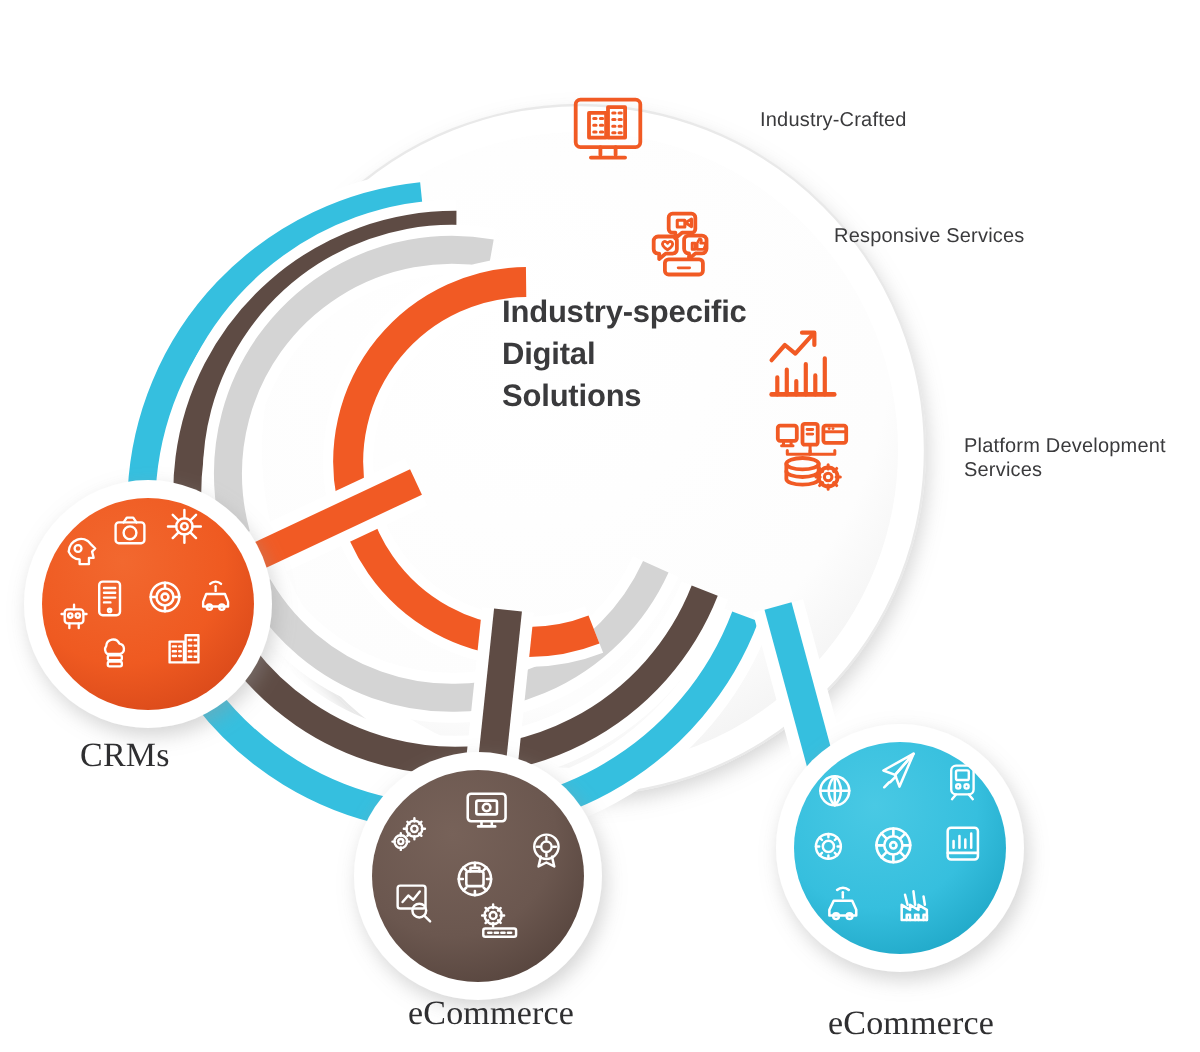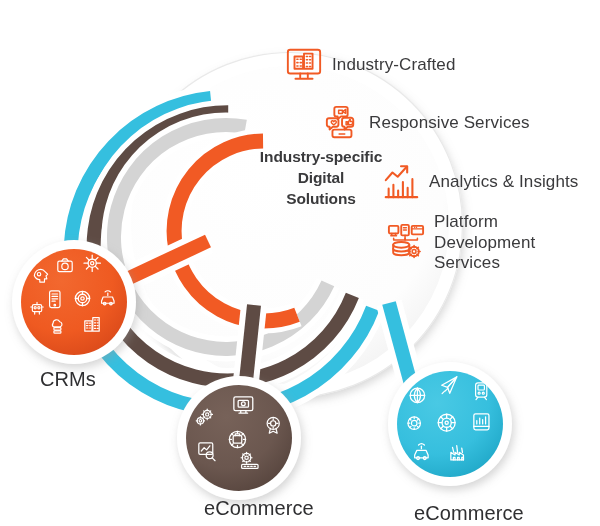--- a/index.html
+++ b/index.html
@@ -33,55 +33,56 @@
     align-items: flex-start;
     gap: 9px;
   }
   .feature .f-icon {
     width: 38px;
     height: 38px;
     flex: 0 0 38px;
     display: block;
   }
   .feature .f-label {
-    font-size: 17px;
+    font-size: 10px;
     color: #3a3a3c;
     line-height: 1.22;
     padding-top: 9px;
     letter-spacing: .1px;
     white-space: pre-line;
+    margin-left: 48px;
   }
   #feature-0 { left: 285px; top: 46px; }
   #feature-1 { left: 322px; top: 104px; }
   #feature-2 { left: 382px; top: 163px; }
   #feature-3 { left: 387px; top: 210px; align-items: center; }
   #feature-3 .f-label { padding-top: 2px; }
 
   
   #center-title {
     position: absolute;
     left: 251px;
     top: 146px;
     width: 140px;
     font-size: 15.5px;
     font-weight: bold;
     color: #3a3a3c;
     line-height: 1.36;
     white-space: pre-line;
     letter-spacing: -.1px;
-    text-align: center;
   }
 
   
   .node-caption {
     position: absolute;
-    font-size: 20px;
+    font-size: 17px;
     color: #2f2f31;
     letter-spacing: .1px;
     white-space: nowrap;
+    font-family: Liberation Serif, serif;
   }
   #caption-crms      { left: 40px;  top: 368px; }
   #caption-elearning { left: 204px; top: 497px; }
   #caption-ecommerce { left: 414px; top: 502px; }
 </style>
 </head>
 <body>
 
 <div id="canvas">
 
@@ -383,21 +384,20 @@
     <div class="f-label">Responsive Services</div>
   </div>
 
   <div class="feature" id="feature-2">
     <svg class="f-icon" viewBox="0 0 40 40" fill="none" stroke="#F15A24" stroke-width="2.2" stroke-linecap="round" stroke-linejoin="round">
       <path d="M4 18 L11 10 L16.5 14.5 L26 4"></path>
       <path d="M20 3.5 h6.5 v6.5"></path>
       <path d="M4 36 h33" stroke-width="2.4"></path>
       <path d="M7 36 v-9 M12 36 v-13 M17 36 v-7 M22 36 v-16 M27 36 v-10 M32 36 v-19"></path>
     </svg>
-    <div class="f-label">Analytics &amp; Insights</div>
   </div>
 
   <div class="feature" id="feature-3">
     <svg class="f-icon" viewBox="0 0 40 40" fill="none" stroke="#F15A24" stroke-width="2" stroke-linecap="round" stroke-linejoin="round">
       <rect x="2" y="3" width="10" height="8" rx="1.2"></rect>
       <path d="M5 11 v2 M9 11 v2 M4 13.5 h6" stroke-width="1.6"></path>
       <rect x="15" y="2" width="8" height="11" rx="1.2"></rect>
       <path d="M17.4 5 h3 M17.4 7.4 h3" stroke-width="1.5"></path>
       <rect x="26" y="3" width="12" height="9" rx="1.2"></rect>
       <path d="M26 6.2 h12 M29 4.5 h.1 M31 4.5 h.1" stroke-width="1.5"></path>

